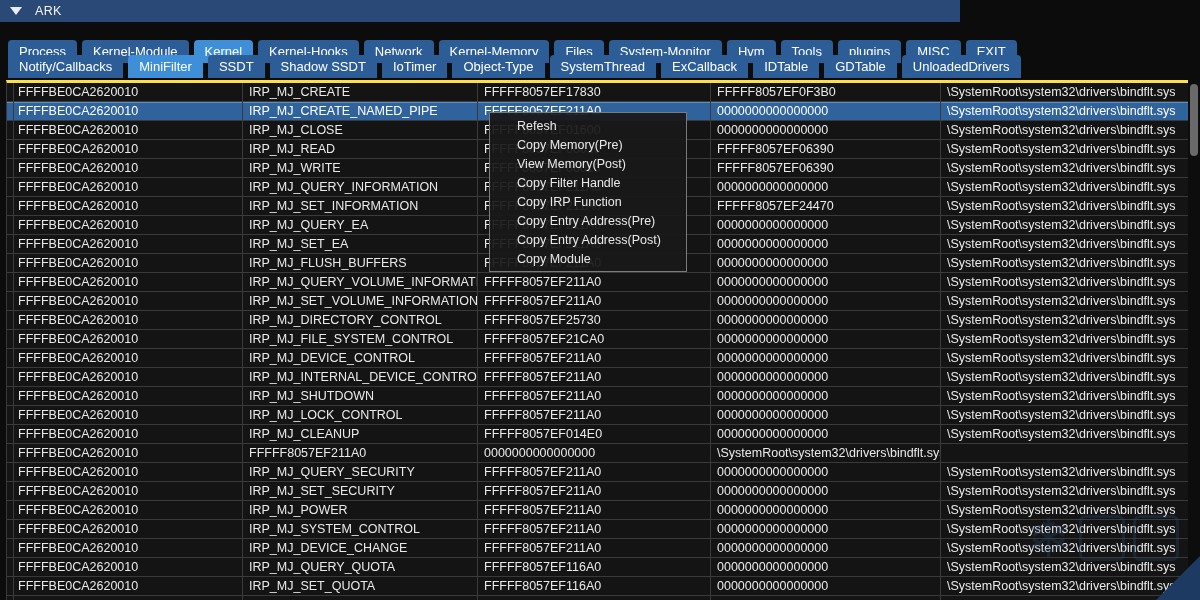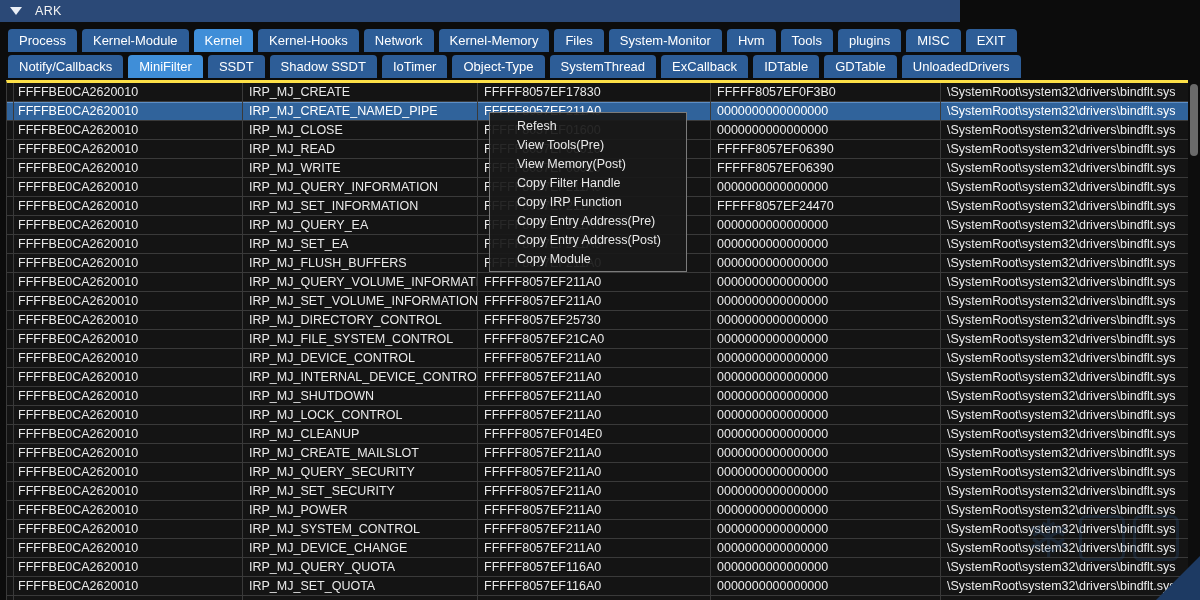--- a/index.html
+++ b/index.html
@@ -10,21 +10,21 @@
     -webkit-font-smoothing:antialiased;
   }
   
   .titlebar{position:absolute;top:0;left:0;width:960px;height:22px;
     background:var(--c-titlebar,#2b4977);display:flex;align-items:center;}
   .tri{width:0;height:0;border-left:6px solid transparent;border-right:6px solid transparent;
     border-top:8px solid #e9eef6;margin-left:10px;}
   .win-title{margin-left:13px;font-size:12.5px;color:#f3f3f3;letter-spacing:.3px;}
   
   .tabrow{position:absolute;left:8px;display:flex;gap:5px;z-index:2;}
-  .tabrow1{top:29px;}
+  .tabrow1{top:40px;}
   .tabrow2{top:55px;}
   .tab{height:23px;line-height:23px;padding:0 11px;background:var(--c-tab,#2d5d97);
     color:#fff;font-size:13px;border-radius:4px 4px 0 0;white-space:nowrap;cursor:default;}
   .tab.active{background:var(--c-tab-active,#3f8ed8);}
   
   .table{position:absolute;left:6px;top:80px;width:1182px;height:520px;
     border-top:3px solid #fde047;border-left:1px solid #3a3a3a;
     overflow:hidden;background:#121212;z-index:1;}
   .row{display:grid;grid-template-columns:5px 231px 235px 233px 230px 1fr;
     height:18px;border-bottom:1px solid #3a3a3a;background:#141414;}
@@ -238,21 +238,20 @@
       <div class="cell"></div>
       <div class="cell">FFFFBE0CA2620010</div>
       <div class="cell">IRP_MJ_CLEANUP</div>
       <div class="cell">FFFFF8057EF014E0</div>
       <div class="cell">0000000000000000</div>
       <div class="cell">\SystemRoot\system32\drivers\bindflt.sys</div>
     </div>
     <div class="row">
       <div class="cell"></div>
       <div class="cell">FFFFBE0CA2620010</div>
-      <div class="cell">IRP_MJ_CREATE_MAILSLOT</div>
       <div class="cell">FFFFF8057EF211A0</div>
       <div class="cell">0000000000000000</div>
       <div class="cell">\SystemRoot\system32\drivers\bindflt.sys</div>
     </div>
     <div class="row">
       <div class="cell"></div>
       <div class="cell">FFFFBE0CA2620010</div>
       <div class="cell">IRP_MJ_QUERY_SECURITY</div>
       <div class="cell">FFFFF8057EF211A0</div>
       <div class="cell">0000000000000000</div>
@@ -321,21 +320,21 @@
   <span class="wm-box"></span>
   <span class="wm-box"></span>
 </div>
 
 <div class="scroll-track">
   <div class="scroll-thumb"></div>
 </div>
 
 <div class="menu">
     <div class="menu-item">Refesh</div>
-    <div class="menu-item">View Tools(Pre)</div>
+    <div class="menu-item">Copy Memory(Pre)</div>
     <div class="menu-item">View Memory(Post)</div>
     <div class="menu-item">Copy Filter Handle</div>
     <div class="menu-item">Copy IRP Function</div>
     <div class="menu-item">Copy Entry Address(Pre)</div>
     <div class="menu-item">Copy Entry Address(Post)</div>
     <div class="menu-item">Copy Module</div>
   </div>
 
 <div class="corner"></div>
 

